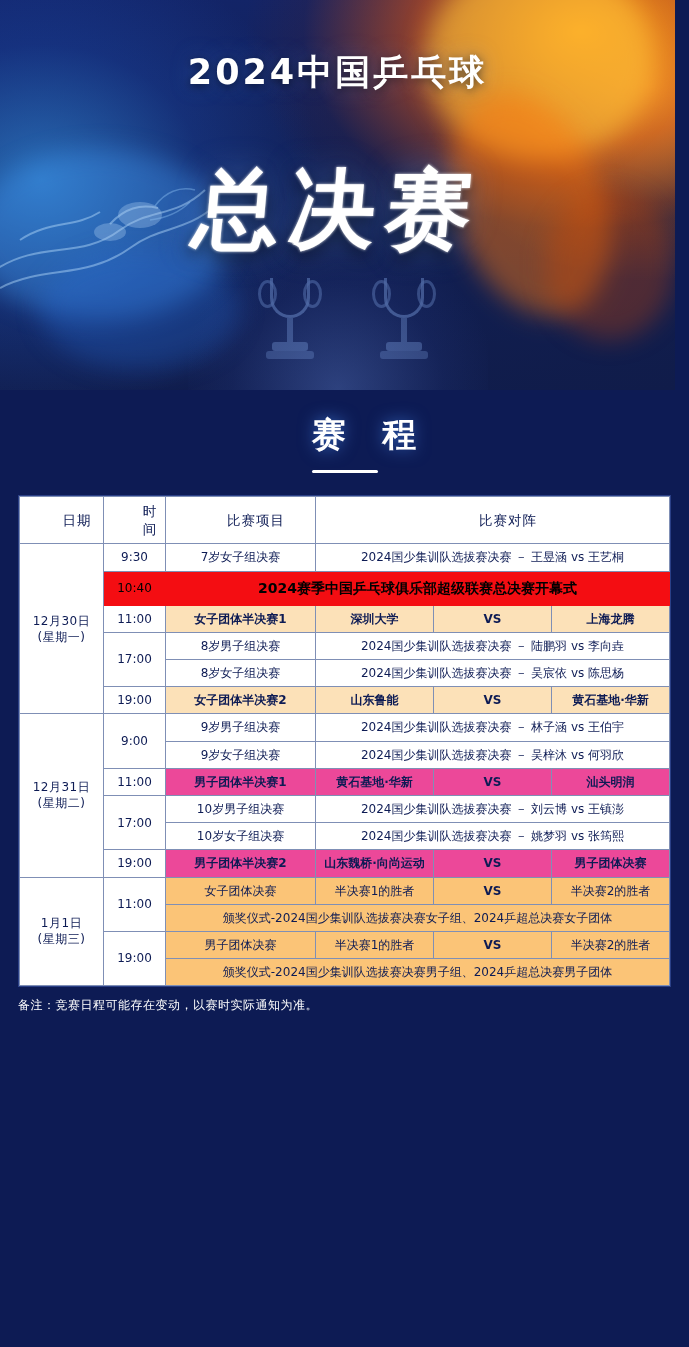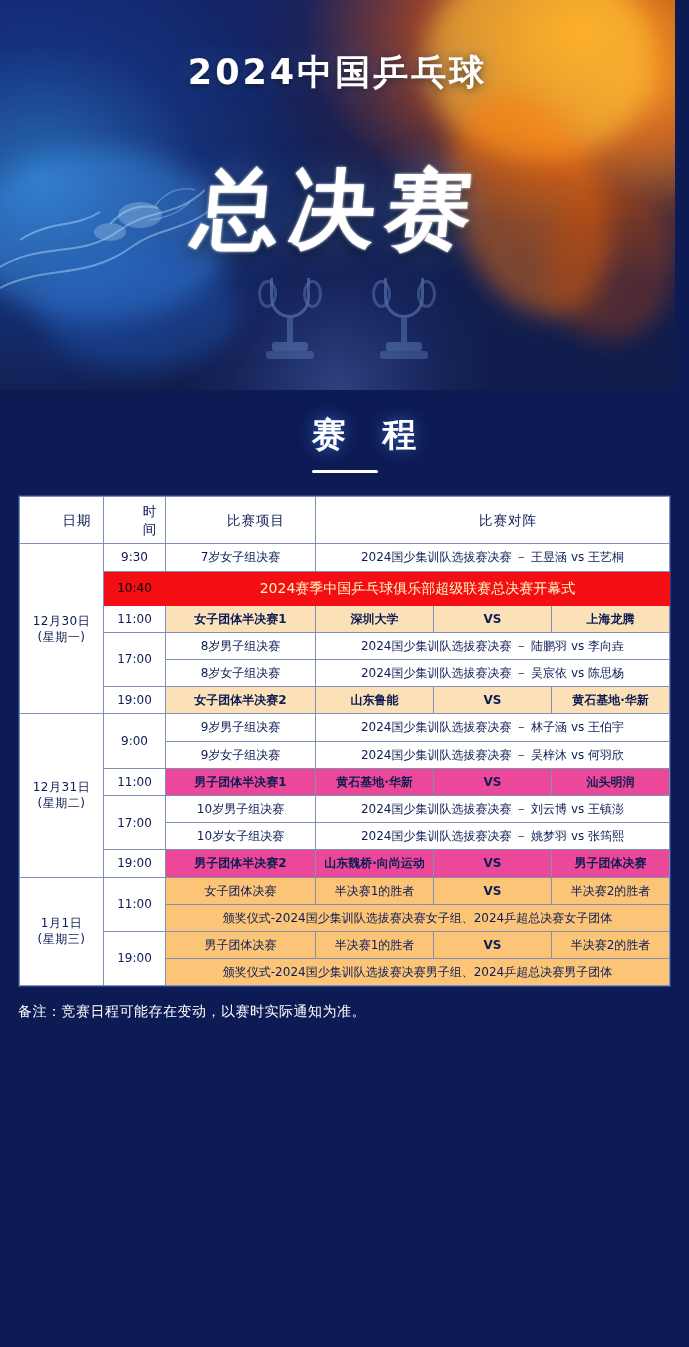--- a/index.html
+++ b/index.html
@@ -175,43 +175,43 @@
   td.date-cell {
     font-size: 13px;
     font-weight: normal;
     line-height: 1.45;
     letter-spacing: 0.5px;
   }
   td.time-cell { font-size: 13px; }
 
   tr.row-open td {
     background: #f40d12;
-    color: #fef9c3;
-    font-weight: normal;
+    color: #000000;
+    font-weight: bold;
     font-size: 14px;
     height: 34px;
     border-color: #f40d12;
   }
   tr.row-open td.time-cell {
     color: #000000;
     font-weight: normal;
     font-size: 12px;
   }
 
   td.hl-orange { background: #fce1b8; font-weight: bold; }
   td.hl-blue   { background: #ec4899; font-weight: bold; }
   td.hl-deep-orange { background: #fbc477; font-weight: normal; }
 
   td.vs-cell { width: 42px; font-weight: bold; font-size: 12px; }
 
   .note {
-    margin: 16px 18px 0 18px;
+    margin: 10px 18px 0 18px;
     color: #ffffff;
     font-family: "DejaVu Sans", sans-serif;
-    font-size: 14px;
+    font-size: 12px;
     letter-spacing: 0.5px;
   }
   .footer-pad { height: 22px; }
 </style>
 </head>
 <body>
 
 <div class="hero">
   <div class="flame-wisp w1"></div>
   <div class="flame-wisp w2"></div>

